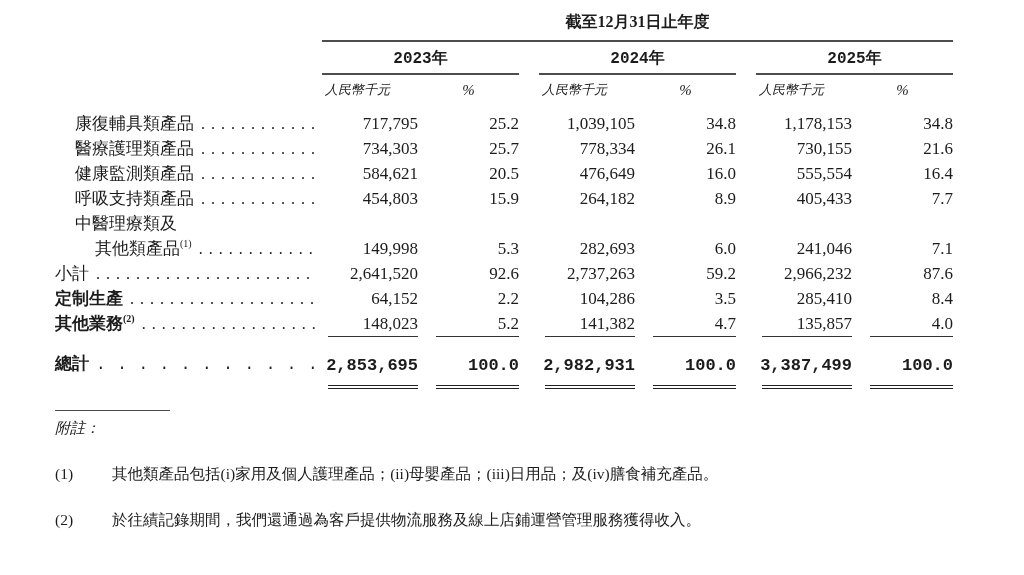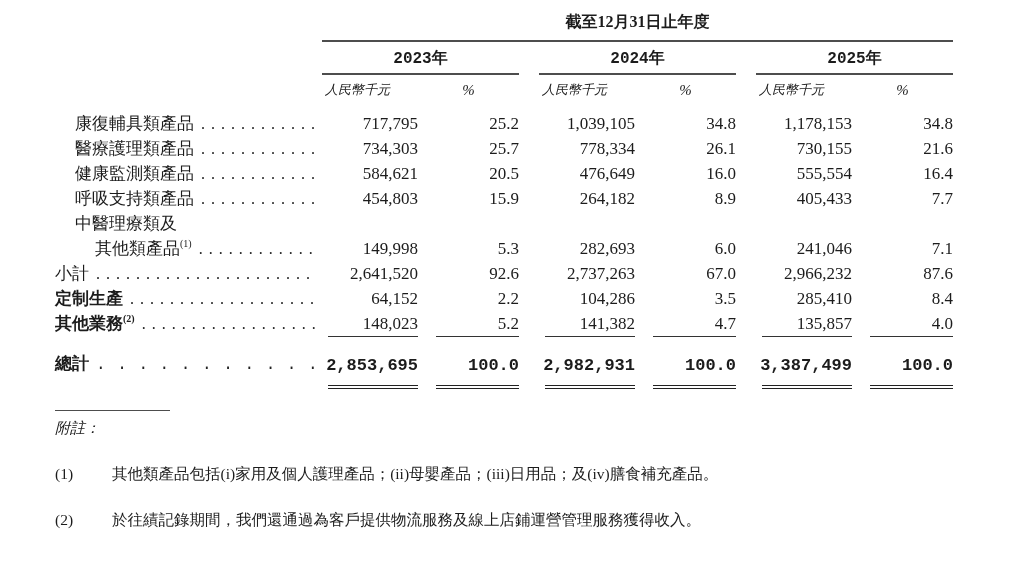--- a/index.html
+++ b/index.html
@@ -216,21 +216,21 @@
           <td class="label-cell indent-0 normal">
             <div class="cellflex">
               <span class="lbl">小計</span>
               <span class="leader"></span>
             </div>
           </td>
           <td class="num">2,641,520</td>
           <td class="num">92.6</td>
           <td></td>
           <td class="num">2,737,263</td>
-          <td class="num">67.0</td>
+          <td class="num">59.2</td>
           <td></td>
           <td class="num">2,966,232</td>
           <td class="num">87.6</td>
         </tr>
         <tr>
           <td class="label-cell indent-0 bold-label">
             <div class="cellflex">
               <span class="lbl">定制生產</span>
               <span class="leader"></span>
             </div>

